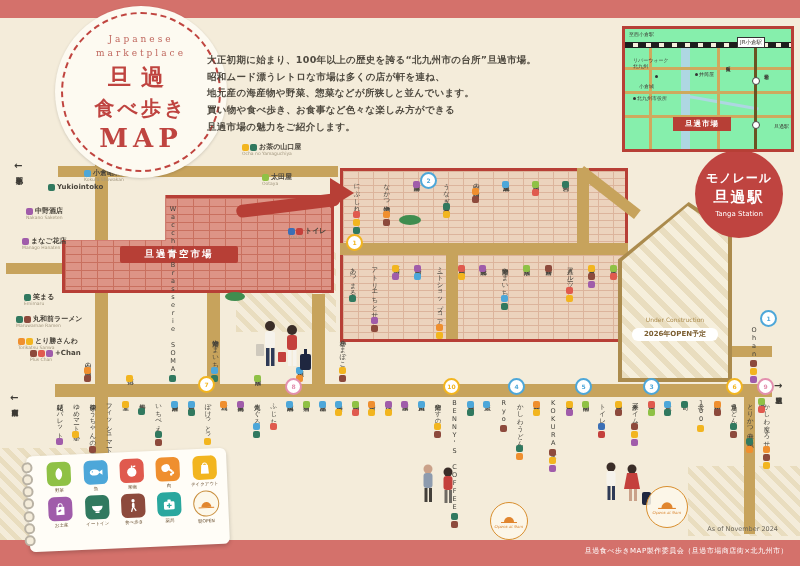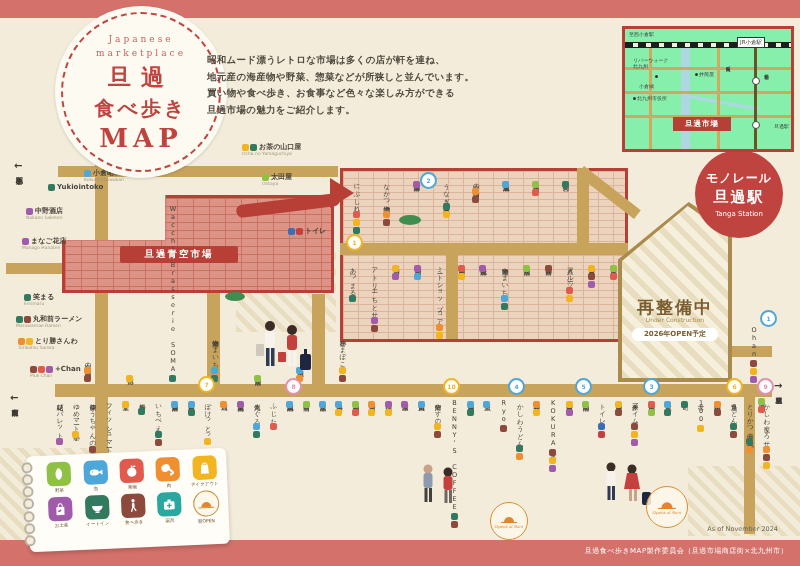--- a/index.html
+++ b/index.html
@@ -305,21 +305,20 @@
         <span class="chips">
             <span class="chip" style="background: rgb(143, 193, 69);"></span>
             <span class="chip" style="background: rgb(224, 90, 78);"></span>
           </span>
       </div>
       </div>
   </div>
 
   <div class="construction">
     <div class="in"></div>
-    <div class="t">再整備中</div>
     <div class="e">Under Construction</div>
     <div class="chip26">2026年OPEN予定</div>
   </div>
 
   <div class="station">
     <span class="l1">モノレール</span>
     <span class="l2">旦過駅</span>
     <span class="en">Tanga Station</span>
   </div>
 
@@ -336,20 +335,21 @@
       <rect x="11" y="15" width="10" height="16" rx="3" fill="#f6f3ec"></rect>
       <rect x="12" y="31" width="3.5" height="14" fill="#2e3a56"></rect>
       <rect x="17" y="31" width="3.5" height="14" fill="#2e3a56"></rect>
     <circle cx="38" cy="12" r="5" fill="#3a2d28"></circle>
       <rect x="33" y="17" width="10" height="15" rx="3" fill="#c4403c"></rect>
       <rect x="34" y="32" width="3.5" height="13" fill="#6e6a63"></rect>
       <rect x="39" y="32" width="3.5" height="13" fill="#6e6a63"></rect>
   </svg>
 
   <div class="intro">
+    <div>大正初期に始まり、100年以上の歴史を誇る“北九州市の台所”旦過市場。</div>
     <div>昭和ムード漂うレトロな市場は多くの店が軒を連ね、</div>
     <div>地元産の海産物や野菜、惣菜などが所狭しと並んでいます。</div>
     <div>買い物や食べ歩き、お食事など色々な楽しみ方ができる</div>
     <div>旦過市場の魅力をご紹介します。</div>
   </div>
 
   <div class="mini">
     <span class="lbl" style="left:4px;top:2px;">至西小倉駅</span>
     <div class="rail"></div>
     <span class="jrbox">JR小倉駅</span>
@@ -475,21 +475,21 @@
       <div class="poi" style="position: absolute; left: 18px; top: 338px;">
         <div class="prow">
           <span class="chips hrz">
             <span class="chip" style="background: rgb(239, 143, 47);"></span>
             <span class="chip" style="background: rgb(242, 181, 31);"></span>
           </span>
           <span>とり勝さんわ</span>
         </div>
         <span class="psub">Torikatsu Sanwa</span>
       </div>
-      <div class="poi" style="position: absolute; left: 18px; top: 366px; padding-left: 12px;">
+      <div class="poi" style="position: absolute; left: 18px; top: 350px; padding-left: 12px;">
         <div class="prow">
           <span class="chips hrz">
             <span class="chip" style="background: rgb(141, 74, 60);"></span>
             <span class="chip" style="background: rgb(224, 90, 78);"></span>
             <span class="chip" style="background: rgb(160, 92, 170);"></span>
           </span>
           <span>+Chan</span>
         </div>
         <span class="psub">Plus Chan</span>
       </div>

